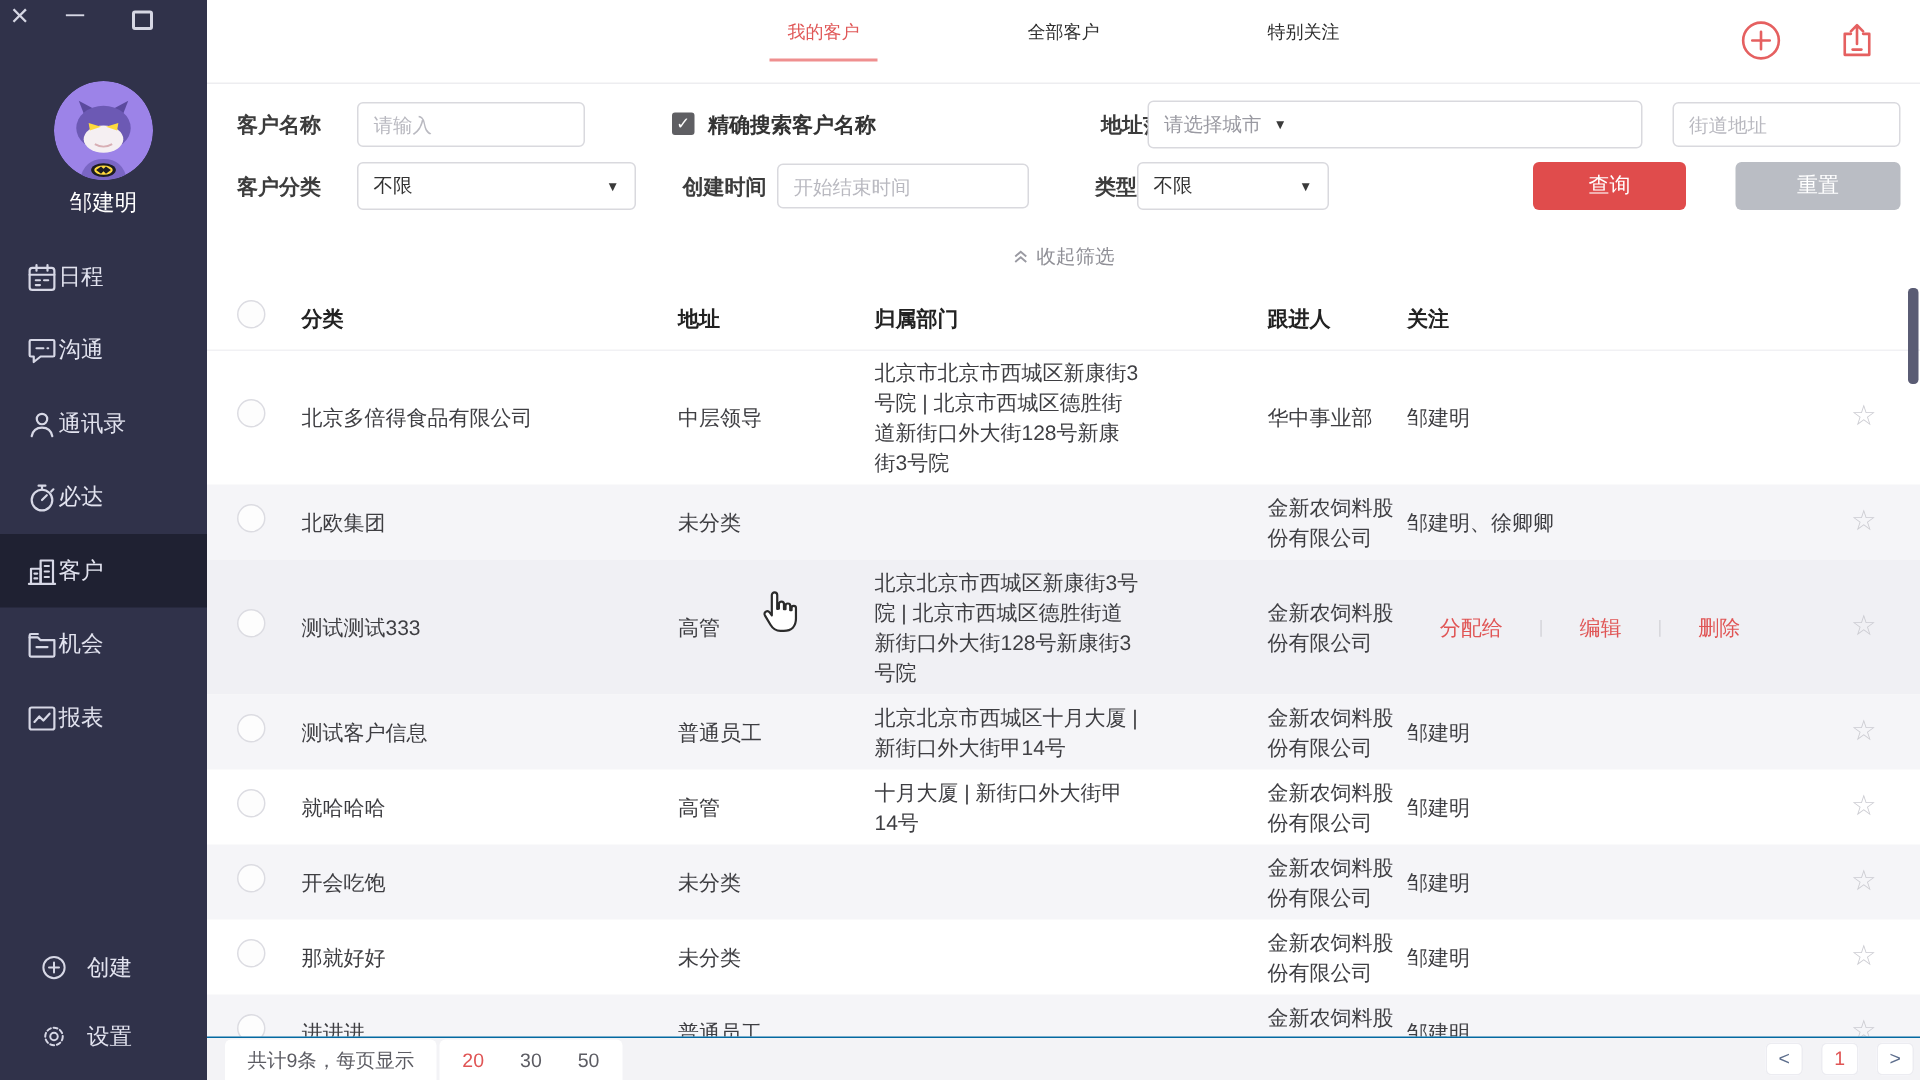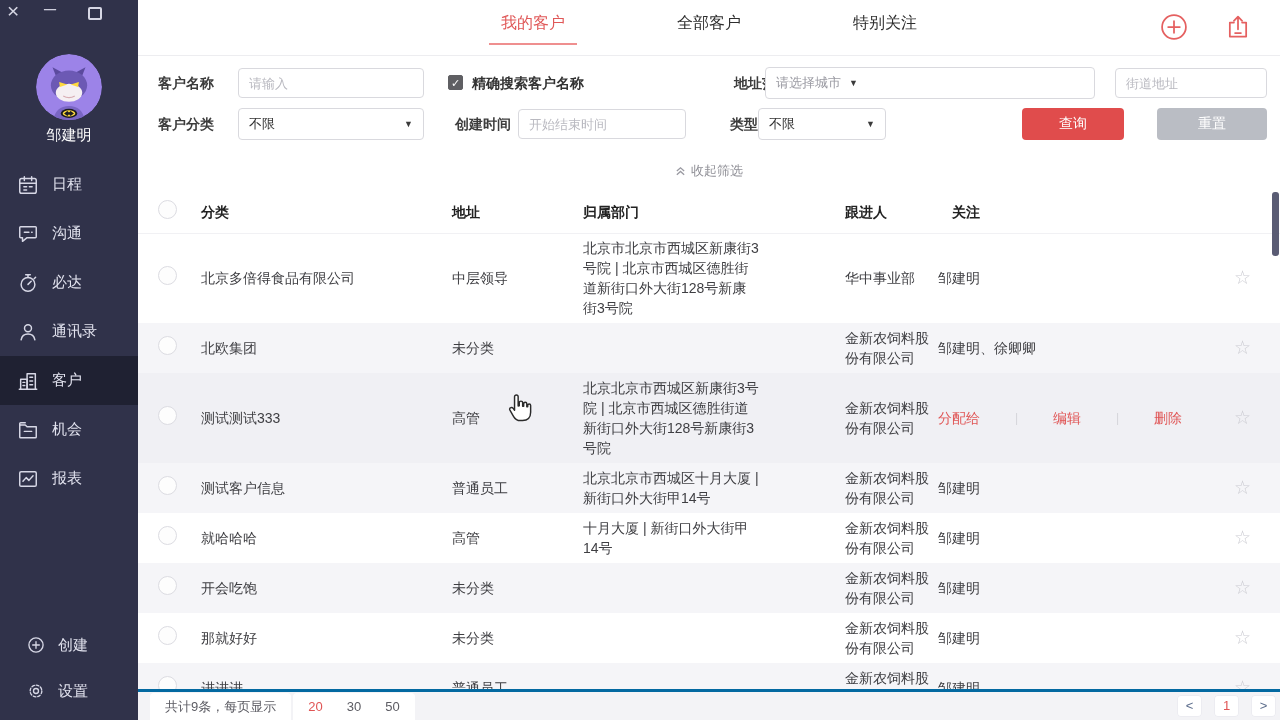--- a/index.html
+++ b/index.html
@@ -8,45 +8,45 @@
 
   
   .sidebar{position:absolute;left:0;top:0;bottom:0;width:138px;background:#30324a;z-index:5}
   .wc{position:absolute;color:#d6d7e4;cursor:pointer}
   .wc-close{left:7px;top:1px;font-size:21px;line-height:20px}
   .wc-min{left:44px;top:0;font-size:17px;line-height:20px}
   .wc-max{left:88px;top:7px;width:10px;height:9px;border:2px solid #d6d7e4;border-radius:2px}
   .avatar{position:absolute;left:36px;top:54px;width:66px;height:66px;border-radius:50%;overflow:hidden;cursor:pointer}
   .username{position:absolute;top:126px;left:0;width:100%;text-align:center;color:#fff;font-size:15px}
   .menu{position:absolute;top:160px;left:0;width:100%}
-  .menu-item{height:49px;display:flex;align-items:center;padding-left:17px;gap:13px;color:#e2e3ef;font-size:15px;cursor:pointer}
+  .menu-item{height:49px;display:flex;align-items:center;padding-left:17px;color:#e2e3ef;font-size:15px;cursor:pointer}
   .menu-item.active{background:#1f2132}
   .micon{width:22px;height:22px;display:inline-flex;flex:none}
   .micon svg{width:22px;height:22px;stroke:#d7d8e6;fill:none;stroke-width:1.6;stroke-linecap:round;stroke-linejoin:round}
   .bottom-menu{position:absolute;bottom:6px;left:0;width:100%}
   .bottom-menu .menu-item{height:46px;padding-left:26px;gap:12px}
   .bottom-menu .micon,.bottom-menu .micon svg{width:20px;height:20px}
 
   
   .topbar{position:absolute;left:138px;top:0;right:0;height:55px;background:#fff;border-bottom:1px solid #ededf0}
   .tab-bar{display:flex;justify-content:center;gap:88px;padding-top:13px}
-  .tab{font-size:16px;color:#2e2e2e;padding:0 12px 9px;cursor:pointer}
+  .tab{font-size:12px;color:#2e2e2e;padding:0 12px 9px;cursor:pointer}
   .tab.active{color:#e05858;border-bottom:2px solid #ef8f8f}
   .top-icons{position:absolute;right:28px;top:13px;display:flex;gap:36px}
   .top-icons svg{width:28px;height:28px;stroke:#e56060;fill:none;stroke-width:1.5;stroke-linecap:round;stroke-linejoin:round;cursor:pointer}
 
   
   .filters{position:absolute;left:138px;top:56px;right:0;height:134px;background:#fff;border-bottom:5px solid #ec4899}
   .flabel{position:absolute;font-size:14px;font-weight:bold;color:#3c3c3c;line-height:32px;white-space:nowrap}
   input.fin{position:absolute;height:30px;border:1px solid #d9d9de;border-radius:4px;padding:0 10px;font-size:13px;color:#333;outline:none;box-sizing:border-box;font-family:inherit}
   input.fin::placeholder{color:#b9b9c0}
   .selectbox{position:absolute;height:32px;border:1px solid #d9d9de;border-radius:4px;box-sizing:border-box;display:flex;align-items:center;padding:0 10px;font-size:13px;cursor:pointer;background:#fff;color:#333}
   .caret{font-size:9px;color:#3a3a3a;margin-left:8px}
   #f-name-label{left:20px;top:11px}
-  #f-name{left:100px;top:12px;width:186px}
+  #f-name{left:100px;top:12px;width:152px}
   .checkbox{position:absolute;left:310px;top:19px;width:15px;height:15px;background:#fff;border:1px solid #8a8a8f;border-radius:2px;color:#fff;font-size:11px;line-height:14px;text-align:center;cursor:pointer;box-sizing:border-box}
   .checkbox.checked{background:#5f5f63;border-color:#5f5f63}
   .checkbox.checked::after{content:"✓"}
   #f-exact-label{left:334px;top:11px;color:#333}
   #f-addr-label{left:596px;top:11px}
   #f-city{left:627px;top:11px;width:330px}
   #f-city .ph{color:#9a9aa2}
   #f-street{left:977px;top:12px;width:152px}
   #f-cat-label{left:20px;top:52px}
   #f-cat{left:100px;top:52px;width:186px;justify-content:space-between}
@@ -68,27 +68,27 @@
   .trow{display:grid;grid-template-columns:63px 251px 131px 262px 93px 1fr 60px;align-items:center;
         padding:5px 0;font-size:14px;color:#3e3e42;min-height:40px;box-sizing:border-box}
   .trow.stripe{background:#f5f5f8}
   .trow.hovered{background:#f0f0f4}
   .radio{display:inline-block;width:19px;height:19px;border:1px solid #dcdce2;border-radius:50%;background:#fdfdfd;margin-left:20px;cursor:pointer;box-sizing:border-box}
   .cell{line-height:20px}
   .c-name,.c-cat,.c-follow{padding-right:8px}
   .addr-inner{max-width:176px;line-height:20px}
   .c-dept{padding-right:4px}
   .star{font-size:19px;color:#ccccd2;margin-left:14px;cursor:pointer}
-  .thead .c-star-h{margin-left:14px}
-  .actions{display:flex;align-items:center;justify-content:space-between;padding-right:30px;gap:0;width:100%;box-sizing:border-box}
+  .thead .c-star-h{}
+  .actions{display:flex;align-items:center;justify-content:center;padding-right:30px;gap:24px;width:100%;box-sizing:border-box}
   .alink{color:#e05555;cursor:pointer}
   .sep{color:#d5d5da;font-size:12px}
 
   
-  .tfooter{position:absolute;left:138px;right:0;bottom:0;height:28px;background:#f3f3f6;border-top:3px solid #0369a1;
+  .tfooter{position:absolute;left:138px;right:0;bottom:0;height:28px;background:#f3f3f6;border-top:1px solid #0369a1;
            display:flex;align-items:center;z-index:3;font-size:13px;color:#5c5c63}
   .fbox{background:#fff;height:27px;line-height:27px;border-radius:4px 4px 0 0;padding:0 15px}
   .fbox.total{margin-left:12px;margin-right:2px}
   .fbox.sizes{display:flex;gap:24px}
   .psize{cursor:pointer}
   .psize.active{color:#e05555}
   .pager{margin-left:auto;margin-right:4px;display:flex;gap:12px;align-items:center}
   .pbtn{width:25px;height:22px;background:#fff;border-radius:4px;text-align:center;line-height:22px;color:#5c6d8c;cursor:pointer;box-shadow:inset 0 0 0 1px #ececf1;font-size:13px}
   .pbtn.current{color:#e05555}
 
@@ -137,34 +137,34 @@
           <svg viewBox="0 0 24 24">
             <path d="M4 4h16a1 1 0 0 1 1 1v10a1 1 0 0 1-1 1h-9l-5 4v-4H4a1 1 0 0 1-1-1V5a1 1 0 0 1 1-1z"></path>
             <path d="M8 10h5M16 10h.5"></path>
           </svg>
         </span>
         <span class="mlabel">沟通</span>
       </div>
       <div class="menu-item">
         <span class="micon">
           <svg viewBox="0 0 24 24">
+            <circle cx="12" cy="8" r="3.8"></circle>
+            <path d="M4.5 20.5c.8-4.2 3.6-6.3 7.5-6.3s6.7 2.1 7.5 6.3"></path>
+          </svg>
+        </span>
+        <span class="mlabel">通讯录</span>
+      </div>
+      <div class="menu-item">
+        <span class="micon">
+          <svg viewBox="0 0 24 24">
             <circle cx="12" cy="13.5" r="7.5"></circle>
             <path d="M12 6V3.5M9.5 3h5M12 13.5l3.5-3.5M18.7 7.3l1.6-1.6"></path>
           </svg>
         </span>
         <span class="mlabel">必达</span>
-      </div>
-      <div class="menu-item">
-        <span class="micon">
-          <svg viewBox="0 0 24 24">
-            <circle cx="12" cy="8" r="3.8"></circle>
-            <path d="M4.5 20.5c.8-4.2 3.6-6.3 7.5-6.3s6.7 2.1 7.5 6.3"></path>
-          </svg>
-        </span>
-        <span class="mlabel">通讯录</span>
       </div>
       <div class="menu-item active">
         <span class="micon">
           <svg viewBox="0 0 24 24">
             <path d="M4 21V10h7v11"></path>
             <path d="M11 21V4h9v17"></path>
             <path d="M2.5 21h19"></path>
             <path d="M14 8h3M14 12h3M14 16h3M6.5 13.5h2M6.5 17h2"></path>
           </svg>
         </span>

